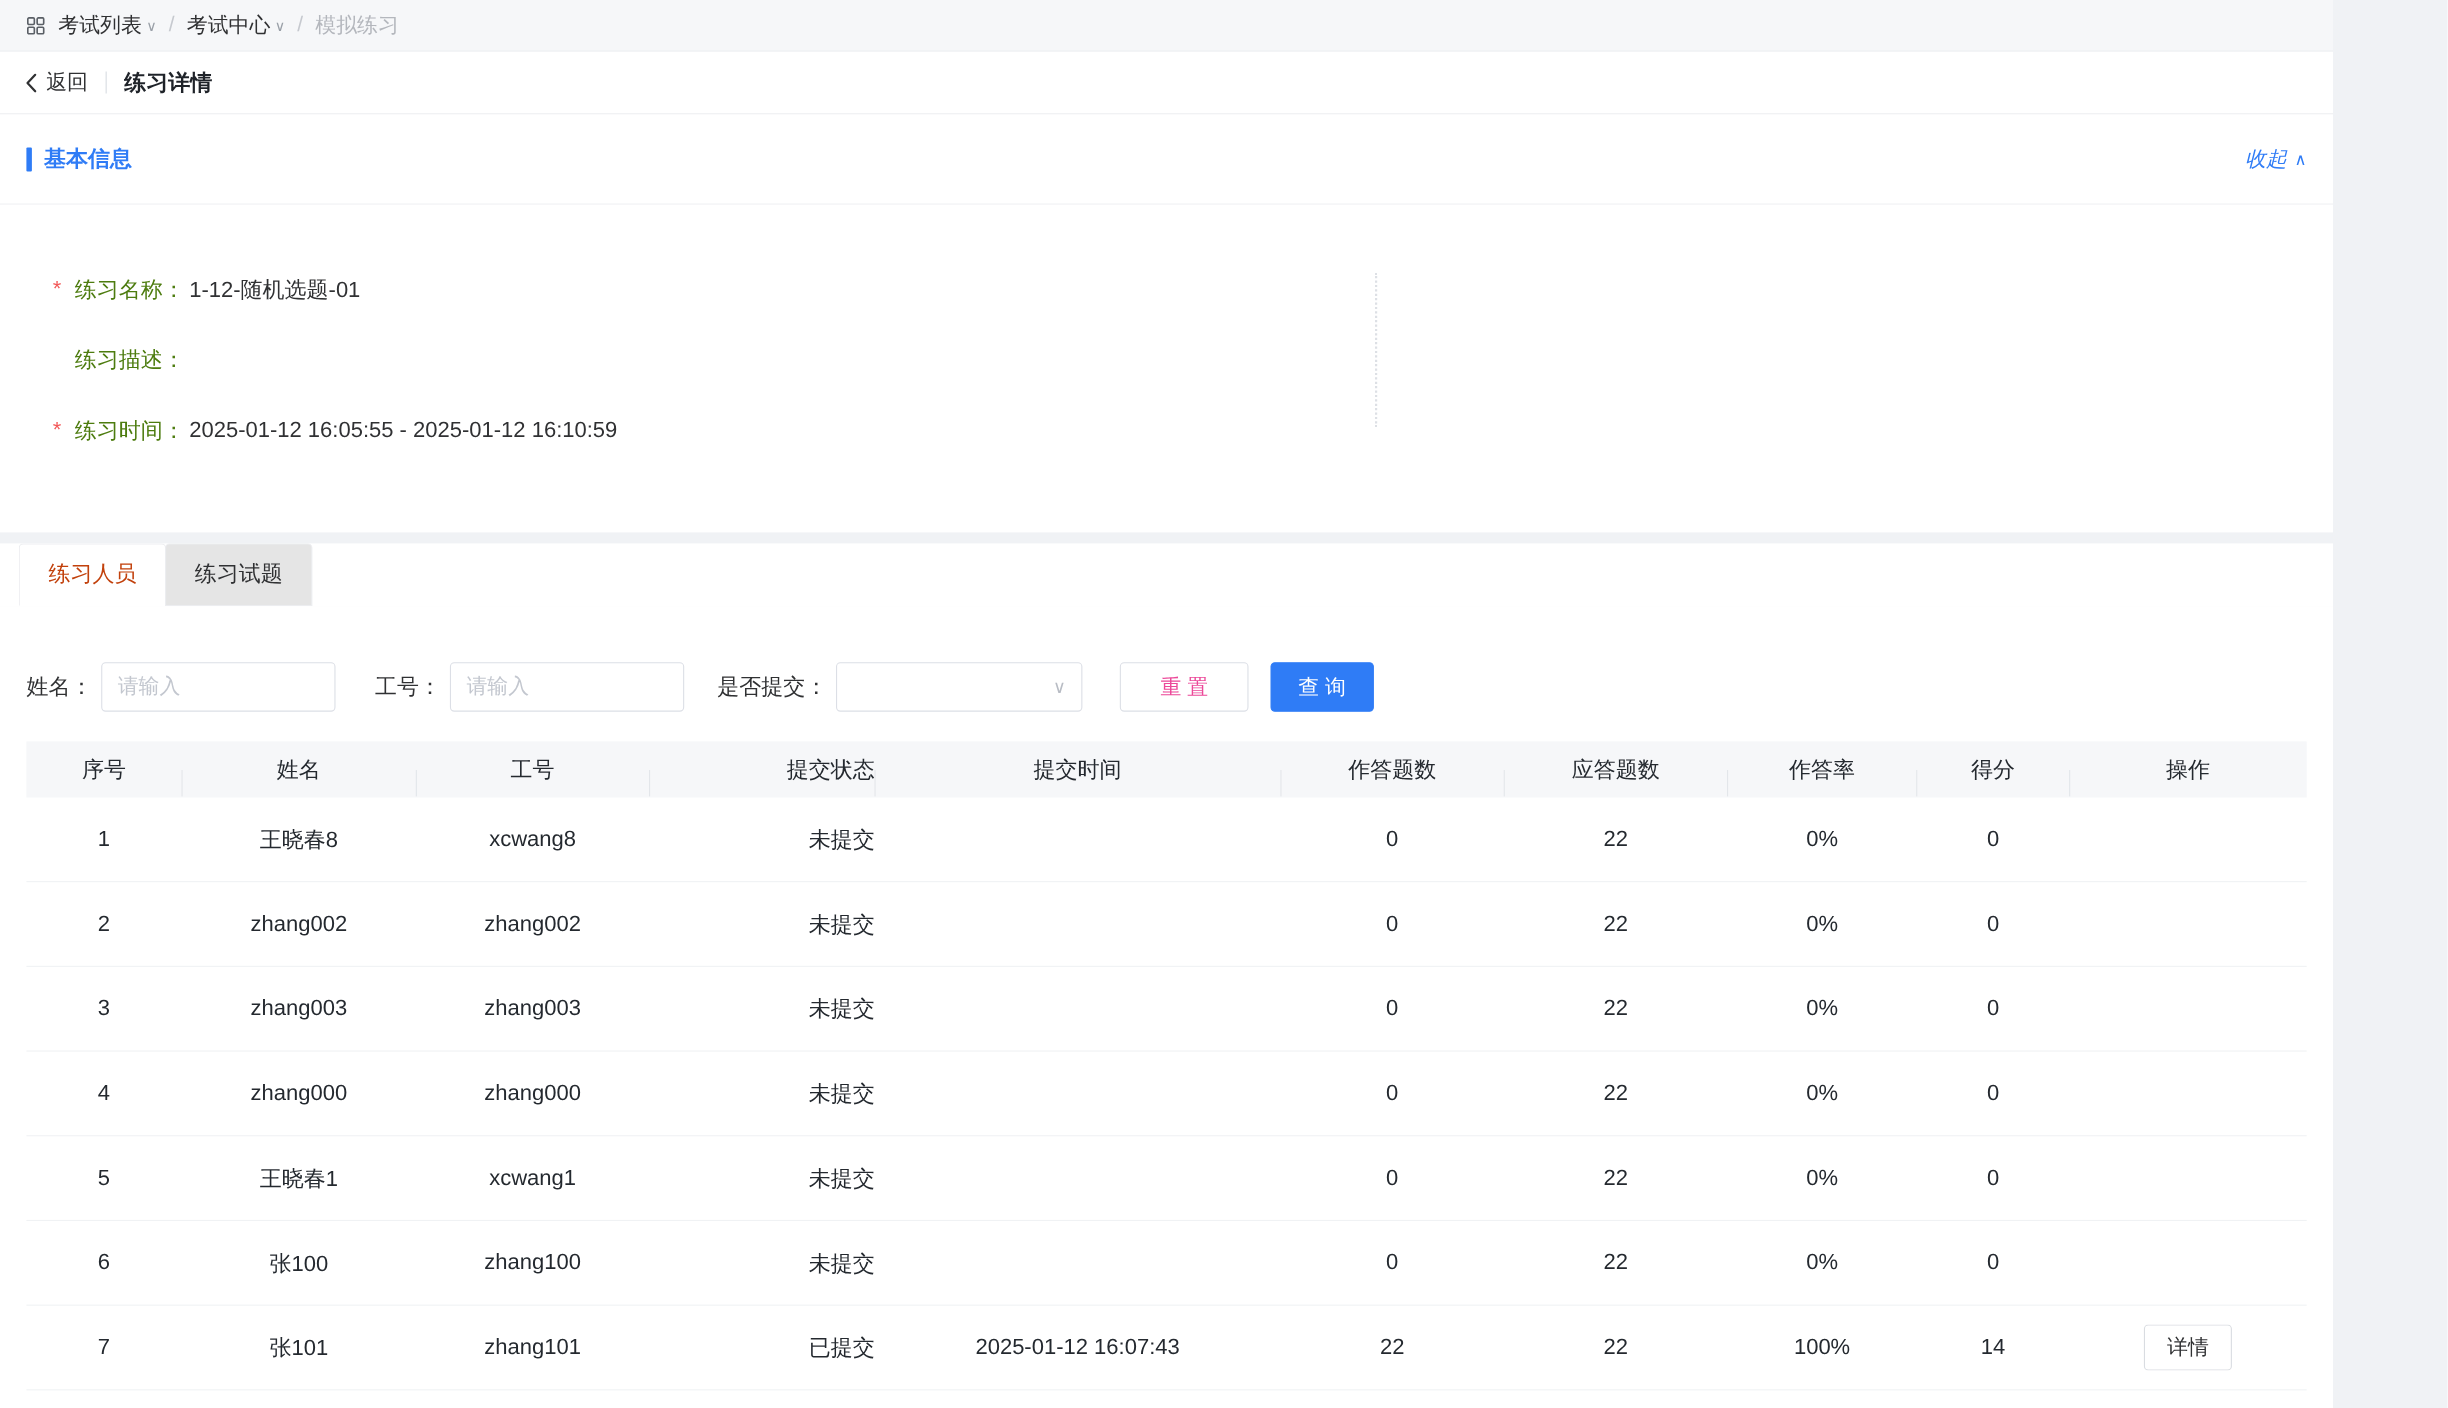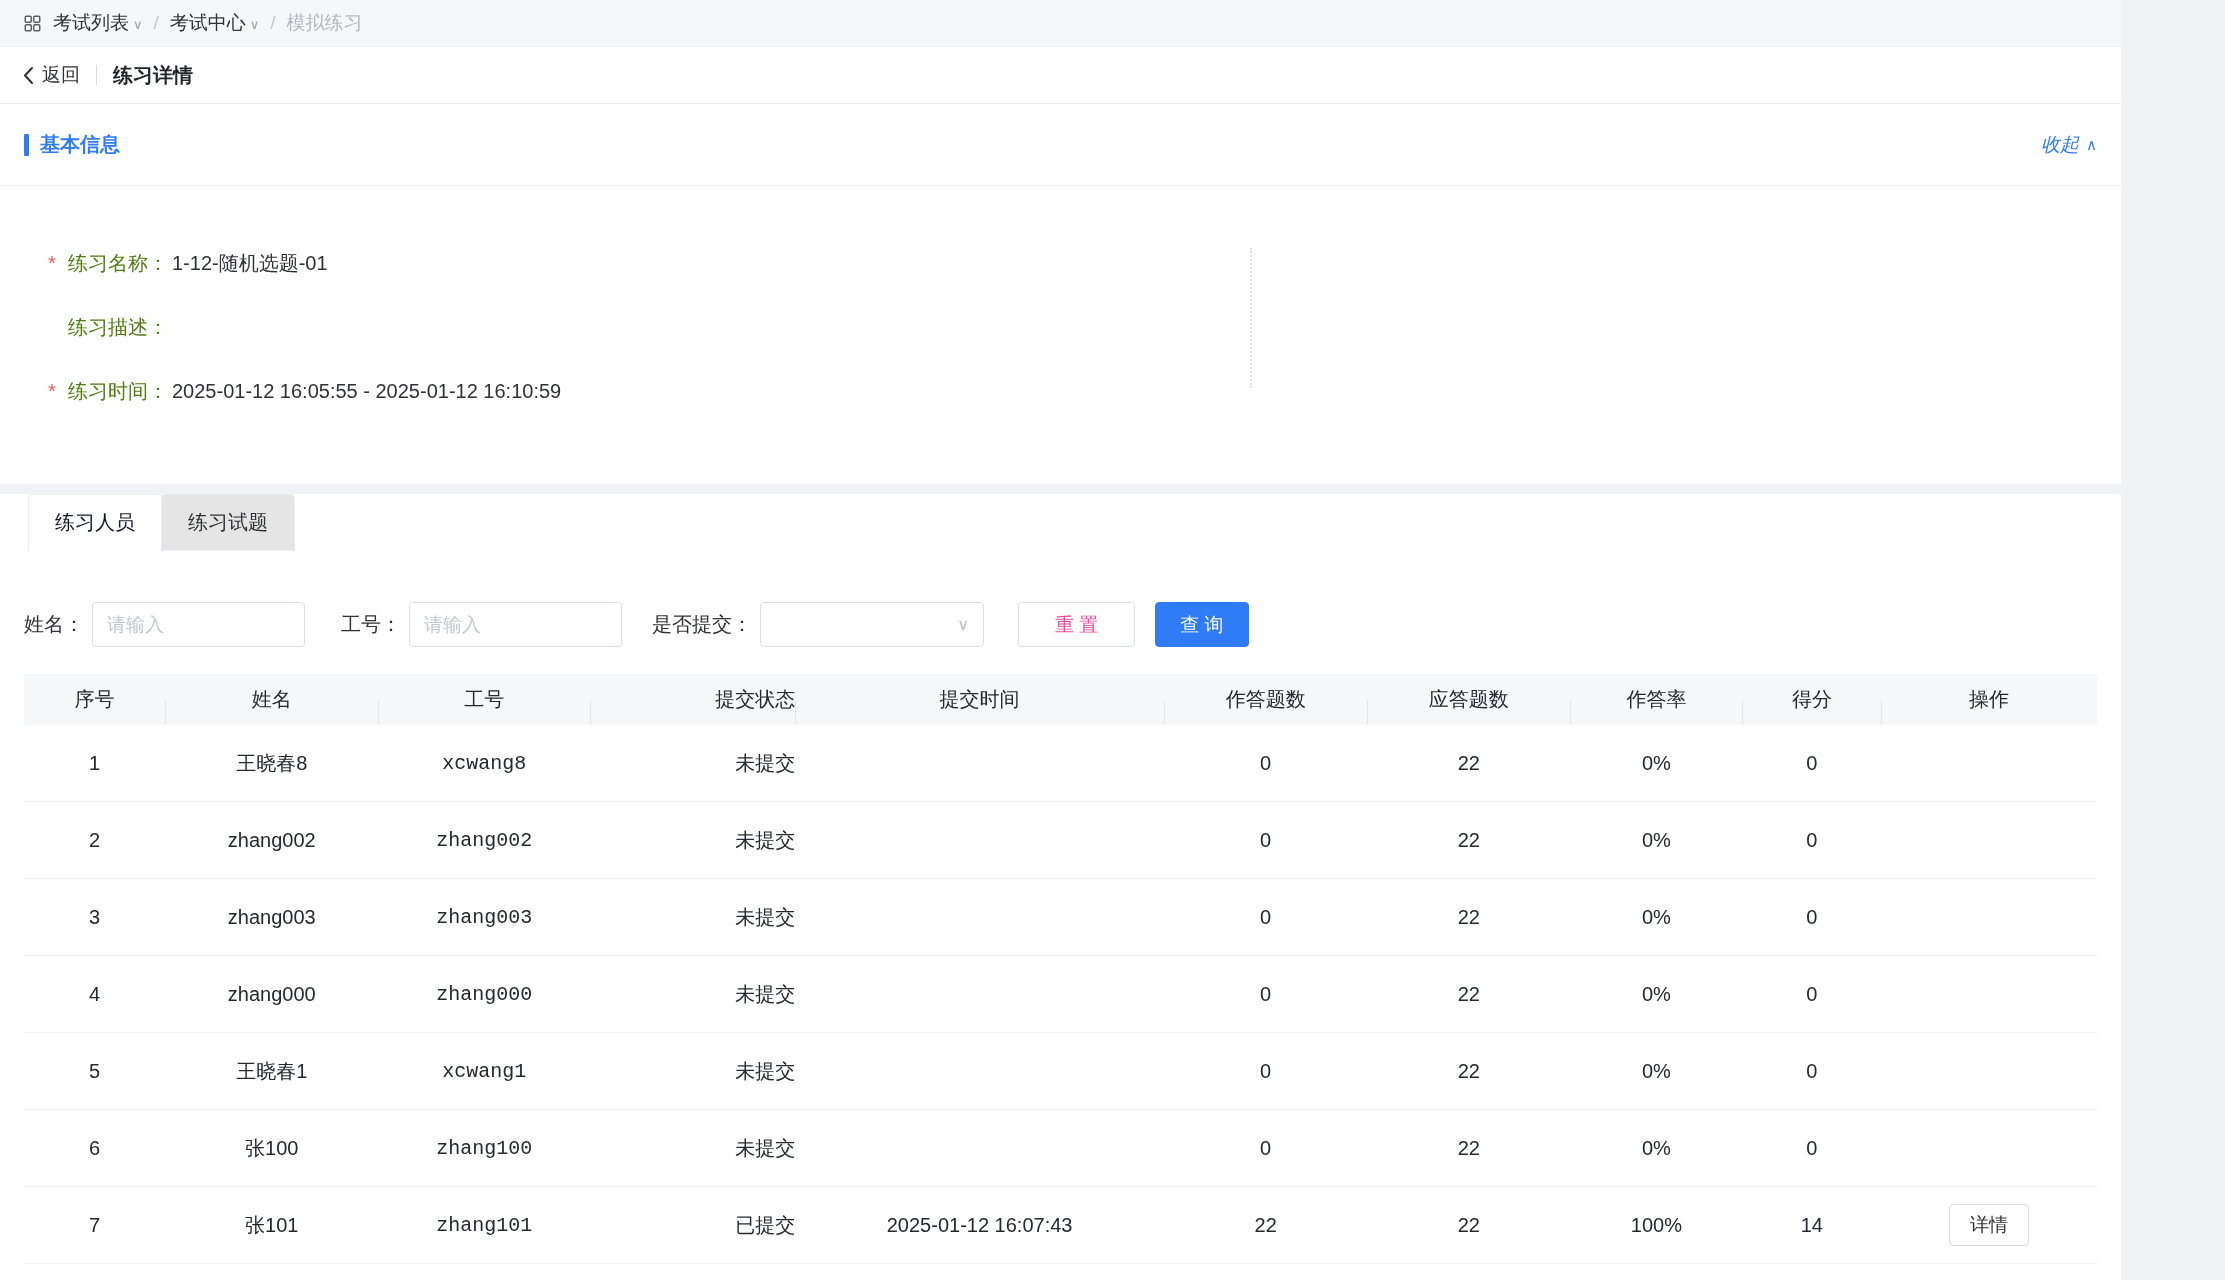--- a/index.html
+++ b/index.html
@@ -57,21 +57,21 @@
 
   .chart-area { position: absolute; top: 0; right: 56px; width: 560px; height: 298px; }
   .chart-area svg text { font-size: 19px; fill: #3a3f45; }
 
   
   .tabs-row { height: 57px; background: #fff; display: flex; align-items: stretch; padding: 0 17px; }
   .tab {
     height: 57px; line-height: 55px; padding: 0 26px; font-size: 20px;
     border: 1px solid #ecedf0; border-radius: 4px 4px 0 0; cursor: pointer;
   }
-  .tab.active { background: #fff; color: #0f172a; border-bottom-color: #fff; margin-left: 11px; }
+  .tab.active { background: #fff; color: #c2410c; border-bottom-color: #fff; }
   .tab.inactive { background: #e5e5e5; color: #303133; margin-left: -1px; }
 
   
   .panel { background: #fff; min-height: 729px; padding: 0 24px; }
   .filter-row { display: flex; align-items: center; padding-top: 51px; }
   .f-label { font-size: 20px; color: #303133; margin-right: 8px; white-space: nowrap; }
   .f-input {
     width: 213px; height: 45px; border: 1px solid #dcdfe6; border-radius: 4px;
     font-size: 19px; padding: 0 14px; color: #303133; outline: none;
     font-family: "Liberation Sans", "DejaVu Sans", sans-serif;
@@ -93,21 +93,21 @@
 
   
   .table { margin-top: 27px; }
   .thead { display: flex; height: 51px; align-items: center; background: #f6f7f9; }
   .th { position: relative; text-align: center; font-size: 20px; color: #24292f; }
   .th + .th::before {
     content: ""; position: absolute; left: 0; top: 14px; height: 24px; width: 1px; background: #e3e6ea;
   }
   .tr { display: flex; height: 77px; align-items: center; border-bottom: 1px solid #f0f2f4; }
   .td { text-align: center; font-size: 20px; color: #24292f; overflow: hidden; white-space: nowrap; }
-  .c0 { width: 6.8%; }  .c1 { width: 10.3%; } .c2 { width: 10.2%; font-family: Liberation Mono, monospace; }
+  .c0 { width: 6.8%; }  .c1 { width: 10.3%; } .c2 { width: 10.2%; }
   .c3 { width: 9.9%; text-align: right; }  .c4 { width: 17.8%; } .c5 { width: 9.8%; }
   .c6 { width: 9.8%; }  .c7 { width: 8.3%; }  .c8 { width: 6.7%; }
   .c9 { width: 10.4%; }
   .detail-btn {
     height: 42px; padding: 0 20px; border: 1px solid #d9dce1; background: #fff;
     border-radius: 4px; font-size: 19px; color: #303133; cursor: pointer;
     font-family: "Liberation Sans", "DejaVu Sans", sans-serif;
   }
 </style>
 </head>

